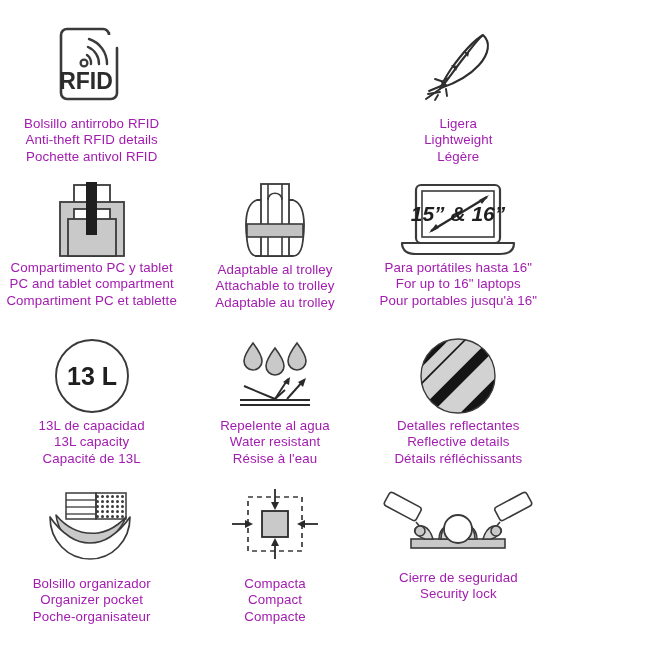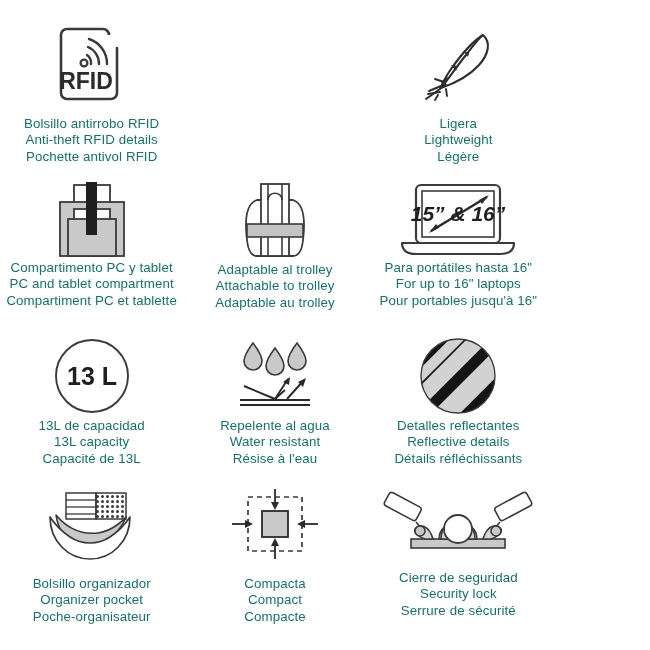--- a/index.html
+++ b/index.html
@@ -44,21 +44,21 @@
 
   .icon-box {
     display: flex;
     align-items: flex-end;
     justify-content: center;
   }
   .caption {
     text-align: center;
     font-size: 13.3px;
     line-height: 16.4px;
-    color: #0f766e;
+    color: #a21caf;
     letter-spacing: 0.1px;
     white-space: nowrap;
   }
   .caption .ln { display: block; }
 
   
   .row1 .caption { margin-top: 10px; }
   .row2 .caption { margin-top: 0; }
   .row3 .caption { margin-top: 3px; }
   .row4 .caption { margin-top: 11px; }
@@ -302,18 +302,17 @@
             <path d="M100 50 C104 36 114 34 118 40 C120 44 114 48 108 50 Z" fill="#d6d6d6" stroke="#3a3a3a" stroke-width="1.5"></path>
             <rect x="112" y="10" width="36" height="15" rx="3" transform="rotate(-28 130 17)" fill="#ffffff" stroke="#3a3a3a" stroke-width="1.6"></rect>
             <path d="M117 33 L108 44" stroke="#3a3a3a" stroke-width="1.6"></path>
             <circle cx="113" cy="42" r="5" fill="#c9c9c9" stroke="#3a3a3a" stroke-width="1.5"></circle>
           </g>
         </svg>
       </div>
       <div class="caption">
         <span class="ln">Cierre de seguridad</span>
         <span class="ln">Security lock</span>
-        <span class="ln">Serrure de sécurité</span>
       </div>
     </div>
 
   </div>
 </div>
 
 </body></html>

